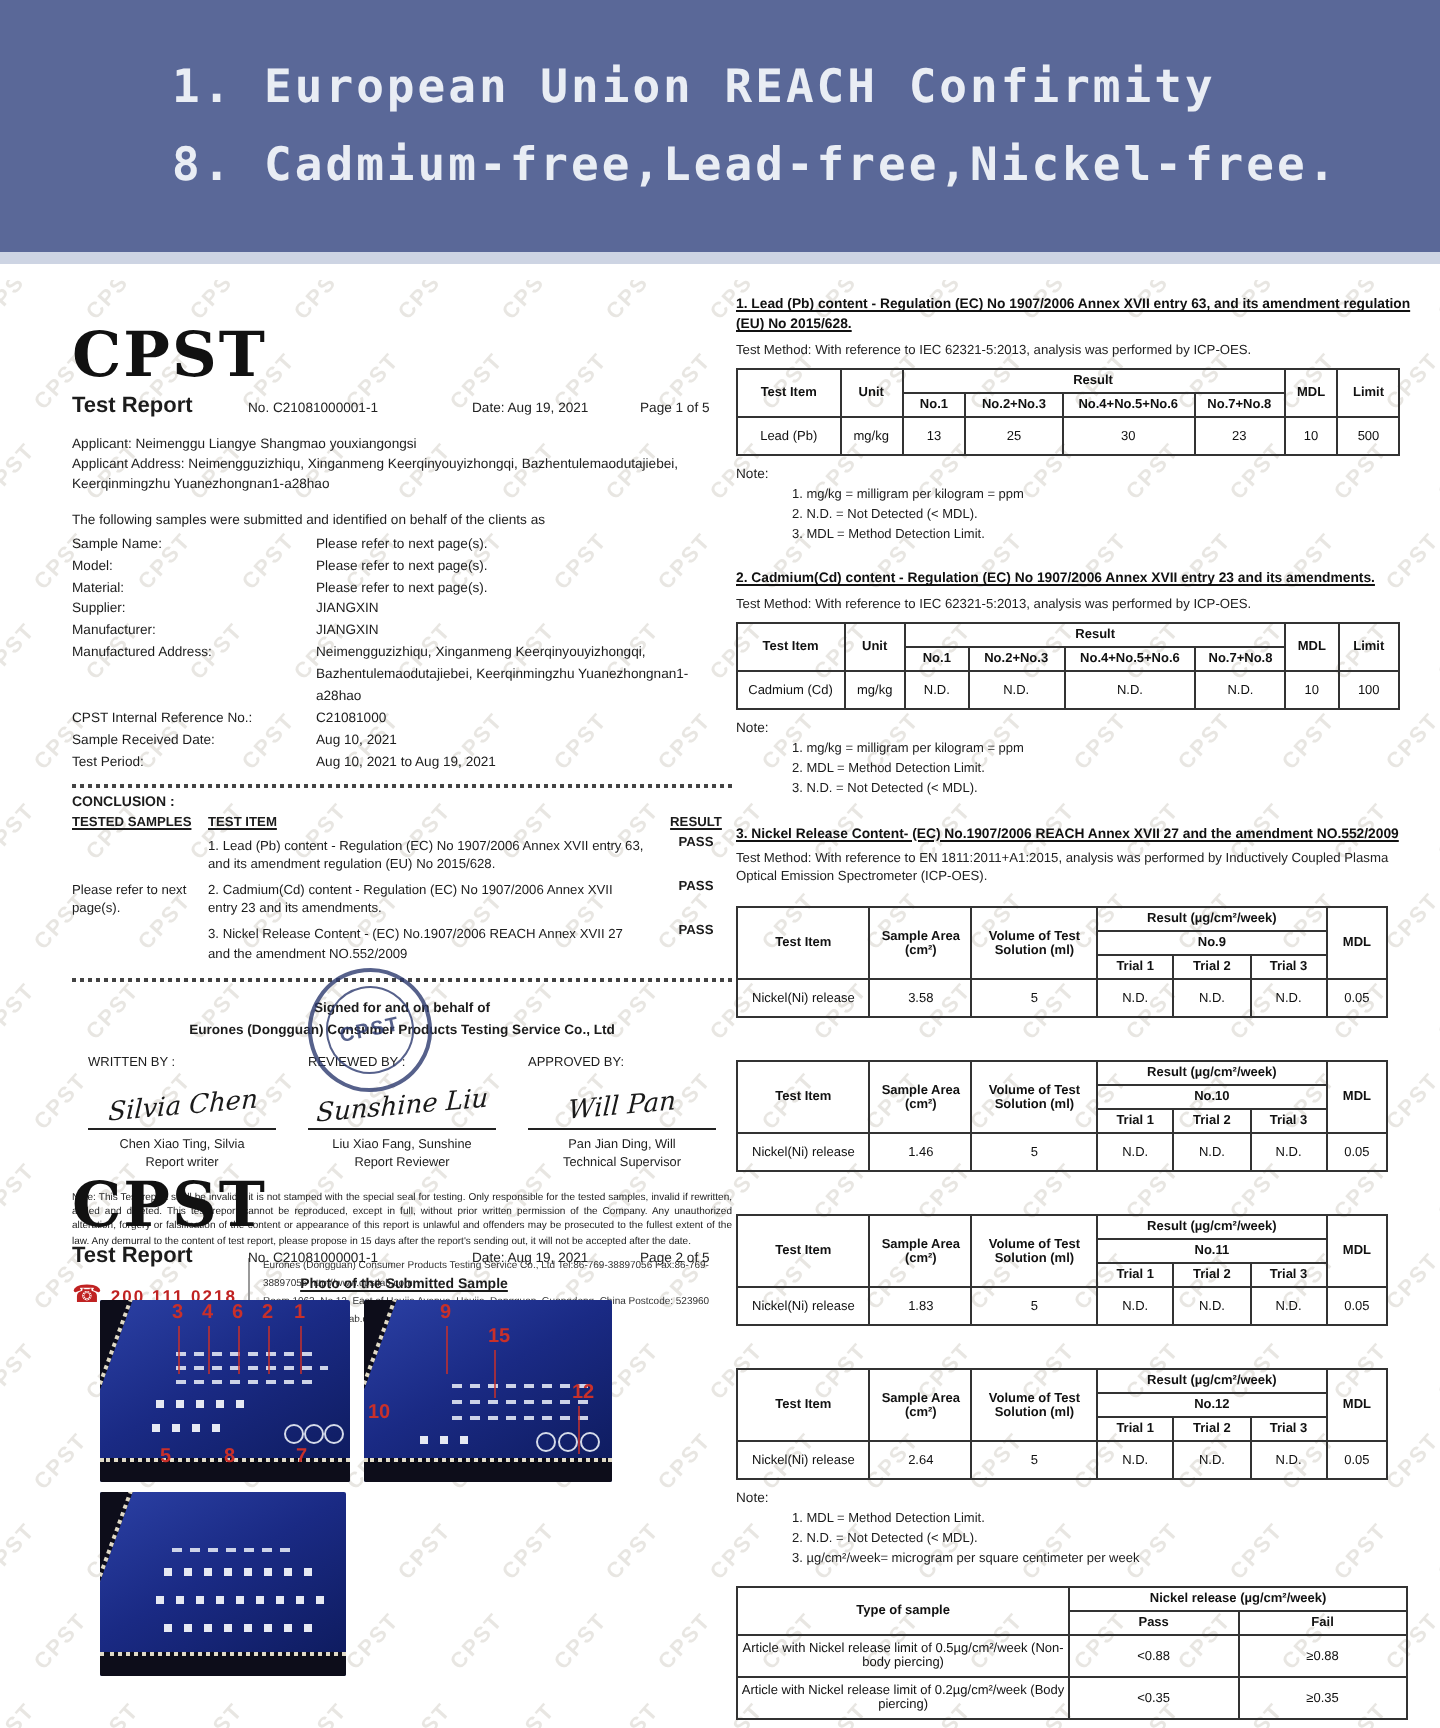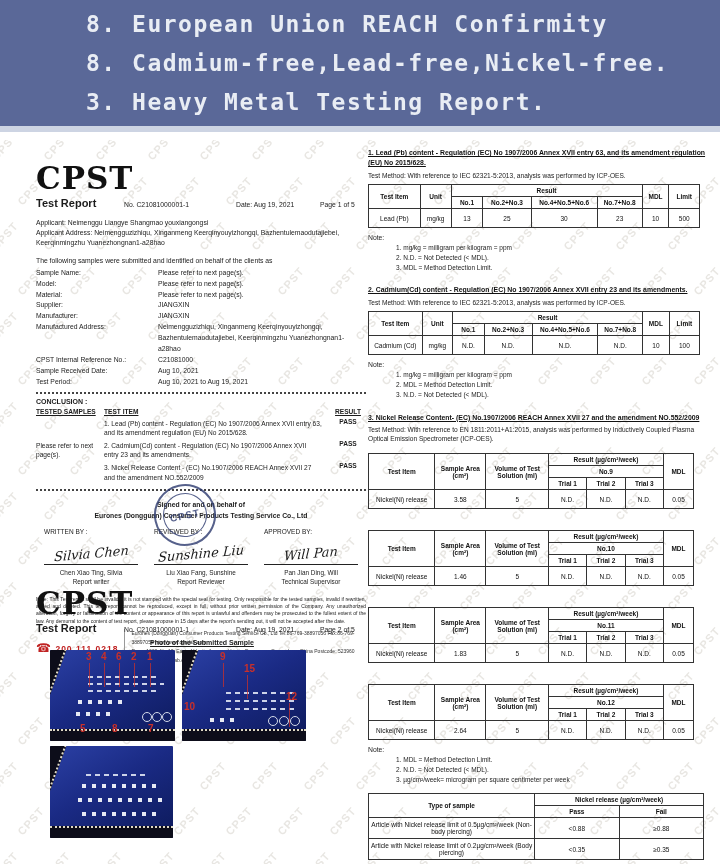--- a/index.html
+++ b/index.html
@@ -94,23 +94,22 @@
   .tbl-ni{width:326px;margin-bottom:21px;}
   .tbl-type{width:336px;margin-top:8px;}
   .tbl-type td{height:16px;}
   .note-label{font-size:6.8px;margin:6px 0 2px;}
   .note-item{font-size:6.5px;line-height:1.55;padding-left:28px;} .gap12{height:12px;} .gap5{height:5px;}
 </style>
 </head>
 <body>
 
 <div class="banner">
-  <div class="banner-line">8. European Union REACH Confirmity</div>
+  <div class="banner-line">1. European Union REACH Confirmity</div>
   <div class="banner-line">8. Cadmium-free,Lead-free,Nickel-free.</div>
-  <div class="banner-line">3. Heavy Metal Testing Report.</div>
 </div>
 
 <div id="wm">
     <span class="wm" style="left: -12px; top: 0px;">CPST</span>
     <span class="wm" style="left: 40px; top: 0px;">CPST</span>
     <span class="wm" style="left: 92px; top: 0px;">CPST</span>
     <span class="wm" style="left: 144px; top: 0px;">CPST</span>
     <span class="wm" style="left: 196px; top: 0px;">CPST</span>
     <span class="wm" style="left: 248px; top: 0px;">CPST</span>
     <span class="wm" style="left: 300px; top: 0px;">CPST</span>

